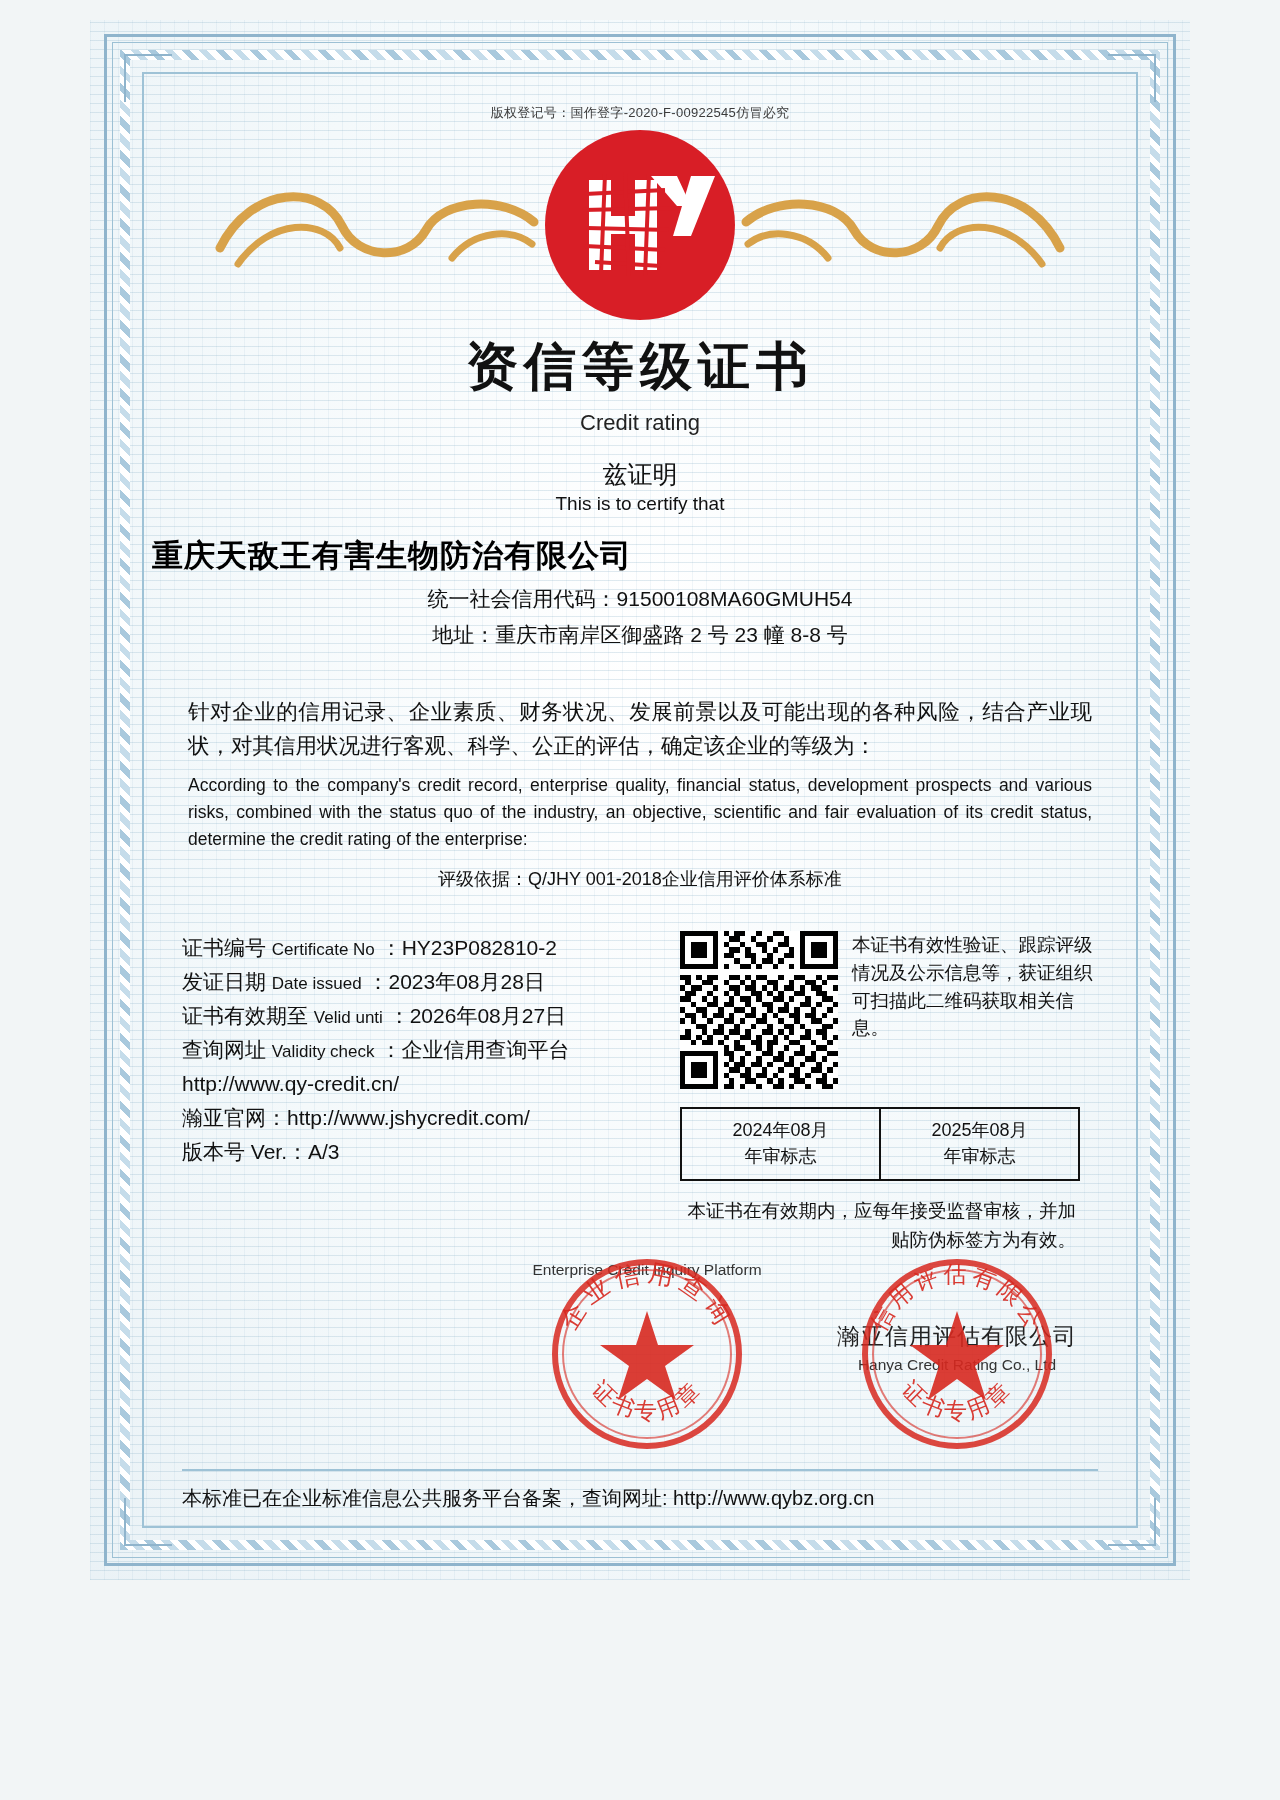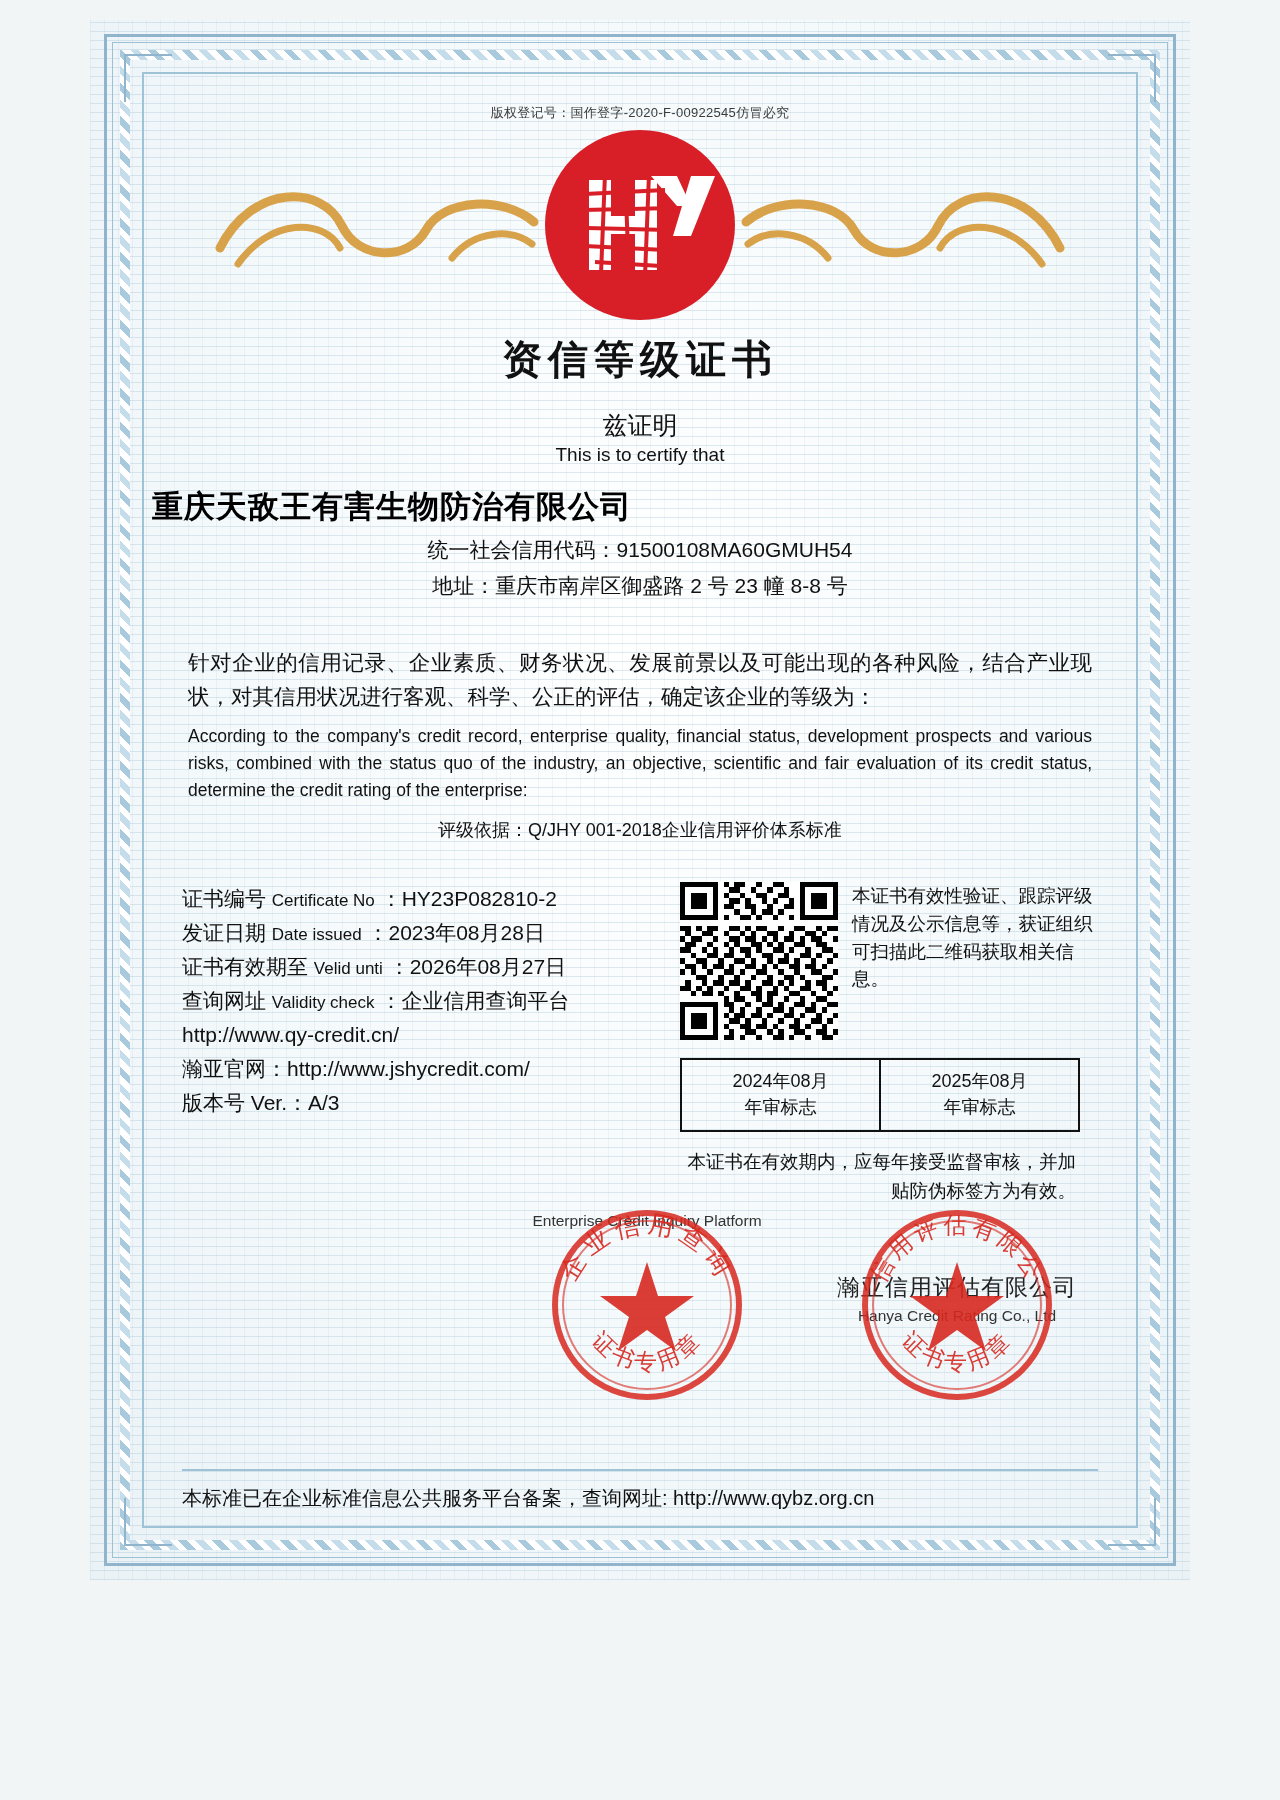--- a/index.html
+++ b/index.html
@@ -71,21 +71,21 @@
   .logo{
     position:absolute;left:50%;top:4px;transform:translateX(-50%);
     width:190px;height:190px;border-radius:50%;
     background:#d81e26;
     display:flex;align-items:center;justify-content:center;
   }
   .logo svg{display:block;}
 
   h1.title{
     text-align:center;
-    font-size:40px;
+    font-size:52px;
     letter-spacing:6px;
     margin:6px 0 0;
     font-weight:bold;
     color:#111;
   }
   .subtitle{
     text-align:center;font-size:22px;color:#222;margin-top:8px;
   }
   .certify-cn{text-align:center;font-size:25px;color:#111;margin-top:22px;}
   .certify-en{text-align:center;font-size:19px;color:#111;margin-top:2px;}
@@ -205,20 +205,21 @@
       </div>
 
       <svg class="flourish right" viewBox="0 0 330 96">
         <path d="M8 70 C 40 6, 110 6, 130 48 C 146 82, 196 84, 214 52 C 232 20, 292 18, 322 44" fill="none" stroke="#d8a24a" stroke-width="9" stroke-linecap="round"></path>
         <path d="M26 86 C 58 40, 112 40, 128 70" fill="none" stroke="#d8a24a" stroke-width="7" stroke-linecap="round"></path>
         <path d="M240 80 C 262 52, 300 50, 320 66" fill="none" stroke="#d8a24a" stroke-width="7" stroke-linecap="round"></path>
       </svg>
     </div>
 
     <h1 class="title">资信等级证书</h1>
+    <div class="subtitle">Credit rating</div>
 
     <div class="certify-cn">兹证明</div>
     <div class="certify-en">This is to certify that</div>
 
     <div class="company">重庆天敌王有害生物防治有限公司</div>
     <div class="code">统一社会信用代码：91500108MA60GMUH54</div>
     <div class="addr">地址：重庆市南岸区御盛路 2 号 23 幢 8-8 号</div>
 
     <div class="body-cn">针对企业的信用记录、企业素质、财务状况、发展前景以及可能出现的各种风险，结合产业现状，对其信用状况进行客观、科学、公正的评估，确定该企业的等级为：</div>
     <div class="body-en">According to the company's credit record, enterprise quality, financial status, development prospects and various risks, combined with the status quo of the industry, an objective, scientific and fair evaluation of its credit status, determine the credit rating of the enterprise:</div>

